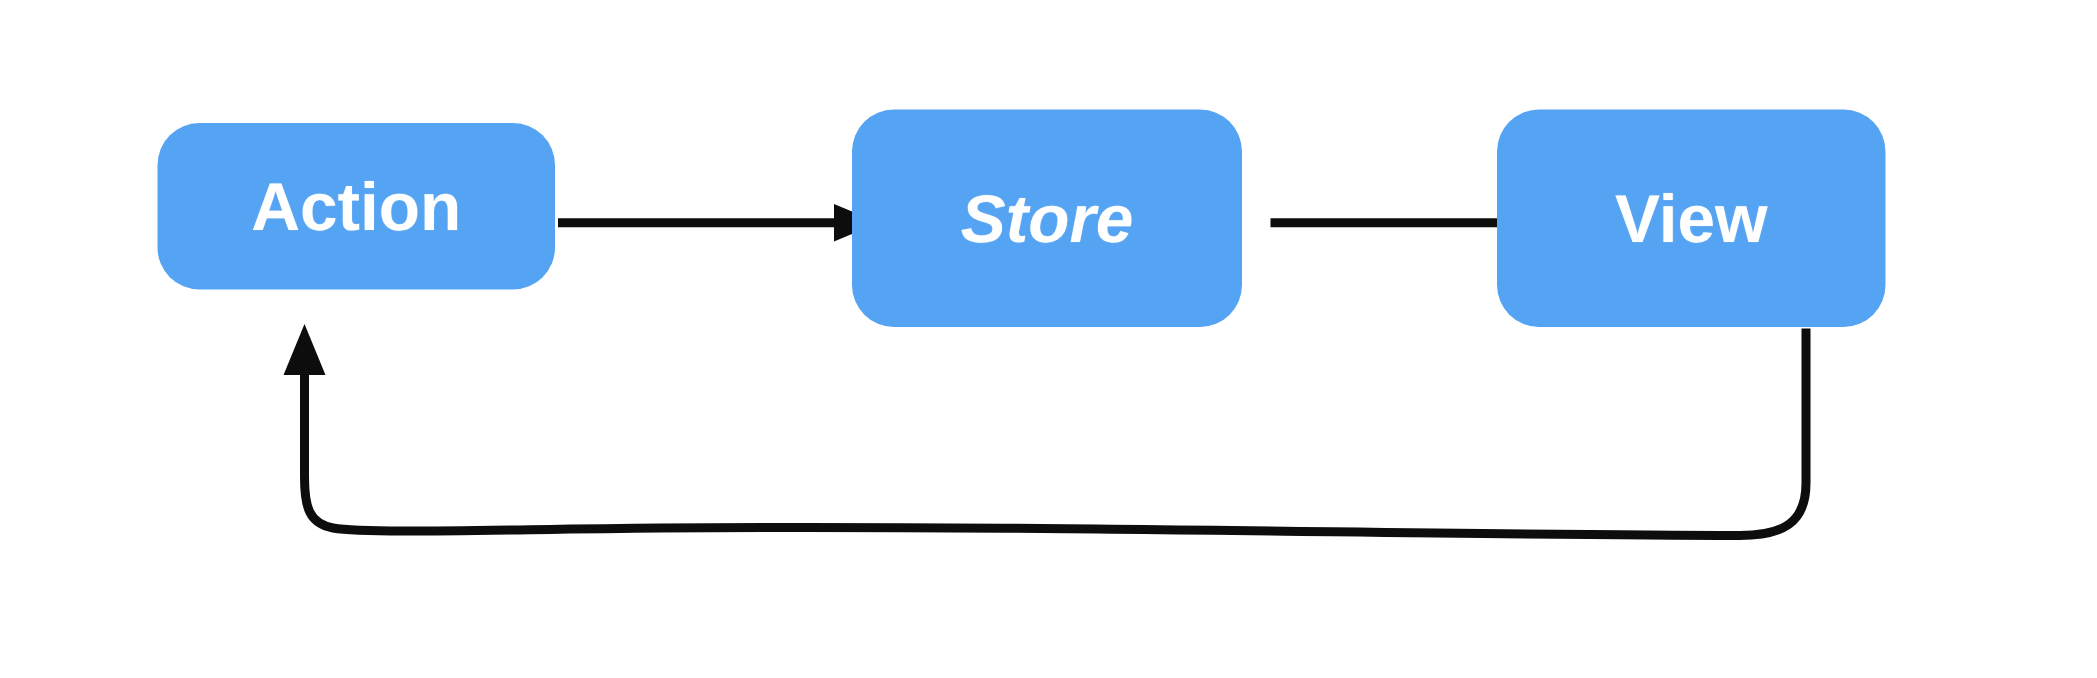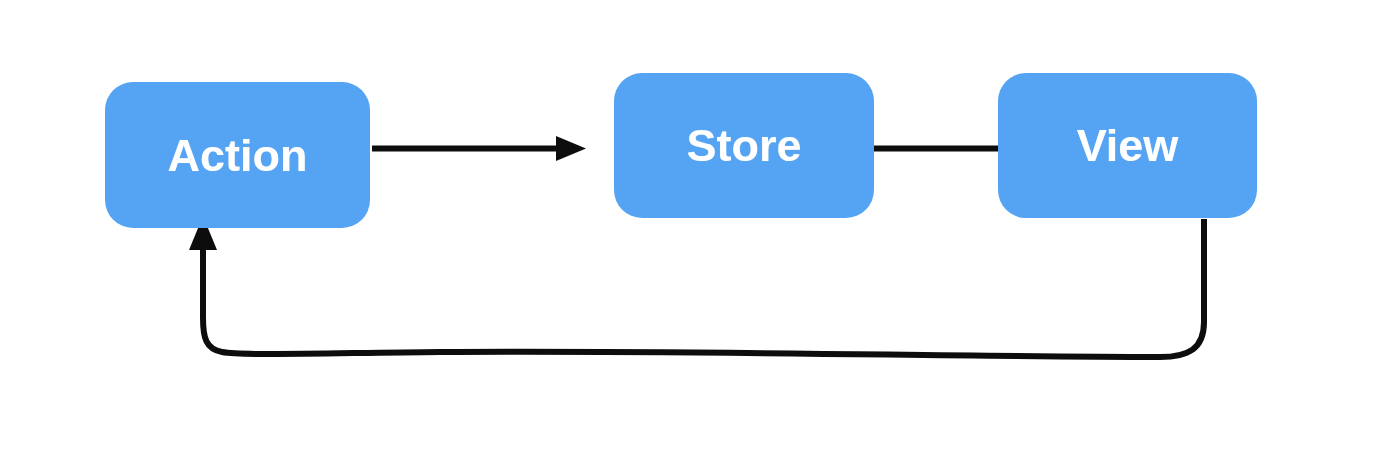--- a/index.html
+++ b/index.html
@@ -34,27 +34,28 @@
     line-height: 1;
     letter-spacing: 0px;
     text-shadow: 0 0 1px rgba(255,255,255,0.35);
     white-space: nowrap;
     user-select: none;
   }
   #node-action {
     left: 105px;
     top: 82px;
     width: 265px;
-    height: 146px;
+    height: 111px;
   }
   #node-store {
-    left: 614px;
+    left: 568px;
     top: 73px;
     width: 260px;
     height: 145px;
+    font-style: italic;
   }
   #node-view {
     left: 998px;
     top: 73px;
     width: 259px;
     height: 145px;
   }
   #edge-layer {
     position: absolute;
     left: 0;

